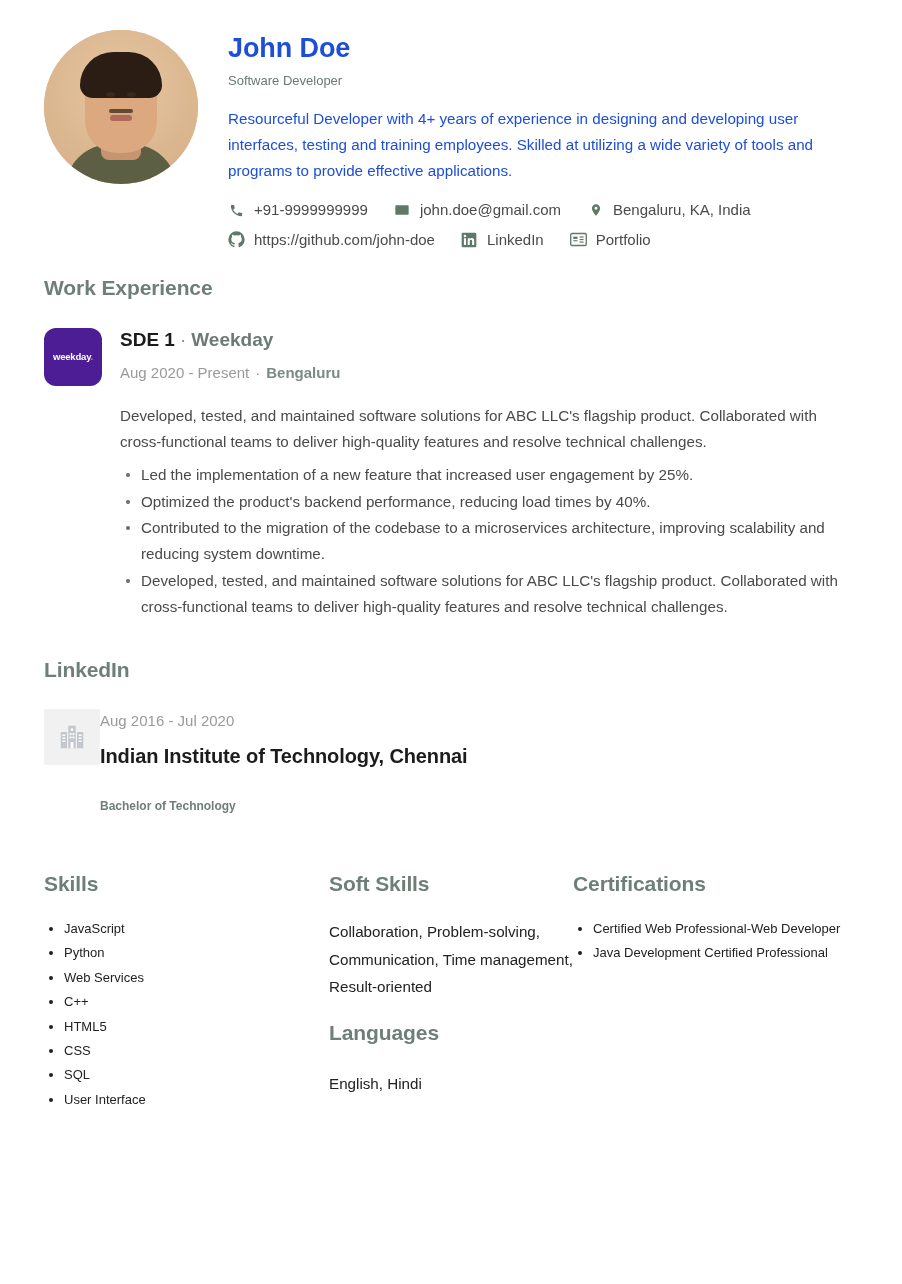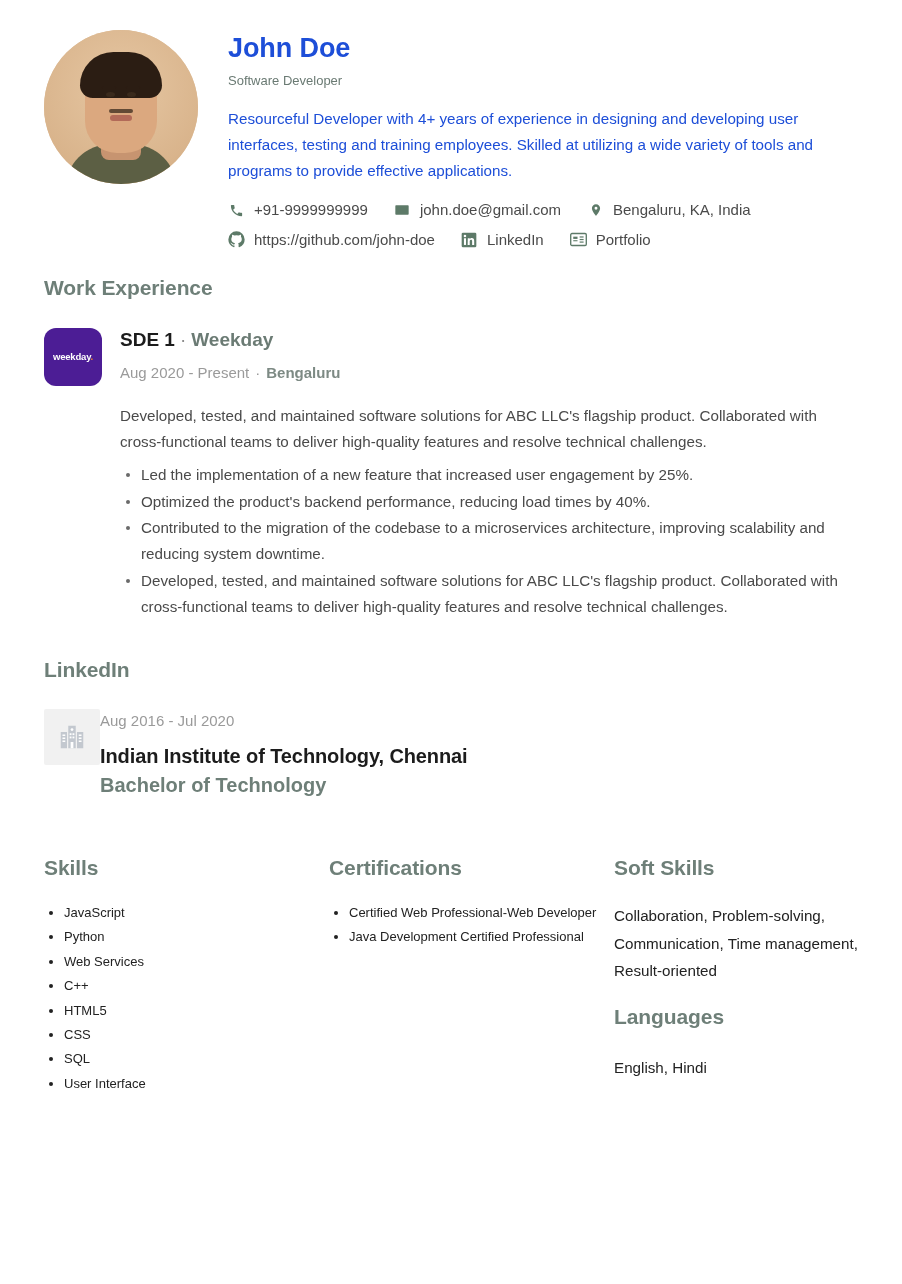--- a/index.html
+++ b/index.html
@@ -303,22 +303,22 @@
   }
   .edu-school {
     margin-top: 13px;
     font-size: 20px;
     font-weight: 700;
     color: #1c1c1c;
     line-height: 1.25;
     letter-spacing: -0.1px;
   }
   .edu-degree {
-    margin-top: 4px;
-    font-size: 20px;
+    margin-top: 30px;
+    font-size: 12px;
     font-weight: 700;
     color: #6e7f78;
     line-height: 1.25;
   }
 
   
   .columns {
     margin-top: 57px;
     display: flex;
     align-items: flex-start;
@@ -535,31 +535,31 @@
         <li>Python</li>
         <li>Web Services</li>
         <li>C++</li>
         <li>HTML5</li>
         <li>CSS</li>
         <li>SQL</li>
         <li>User Interface</li>
       </ul>
     </div>
 
+    <div class="col col-3">
+      <div class="section-title">Soft Skills</div>
+      <div class="col-para">Collaboration, Problem-solving, Communication, Time management, Result-oriented</div>
+
+      <div class="section-title sub-title">Languages</div>
+      <div class="lang-para">English, Hindi</div>
+    </div>
+
     <div class="col col-2">
       <div class="section-title">Certifications</div>
       <ul class="simple">
         <li>Certified Web Professional-Web Developer</li>
         <li>Java Development Certified Professional</li>
       </ul>
     </div>
 
-    <div class="col col-3">
-      <div class="section-title">Soft Skills</div>
-      <div class="col-para">Collaboration, Problem-solving, Communication, Time management, Result-oriented</div>
-
-      <div class="section-title sub-title">Languages</div>
-      <div class="lang-para">English, Hindi</div>
-    </div>
-
   </div>
 
 </div>
 
 </body></html>

